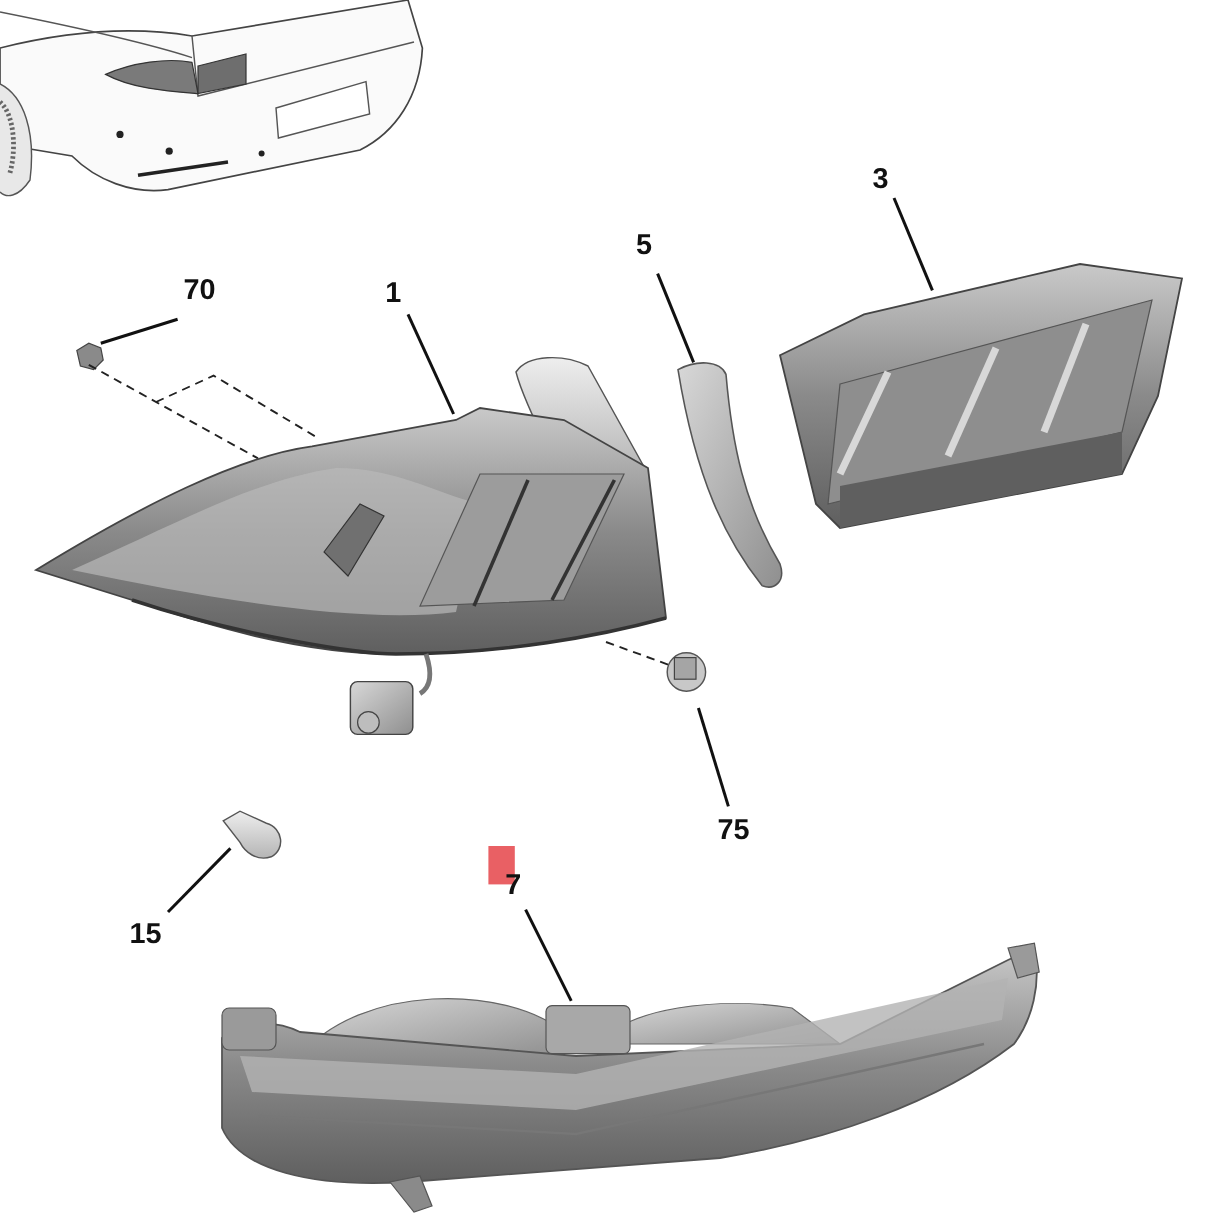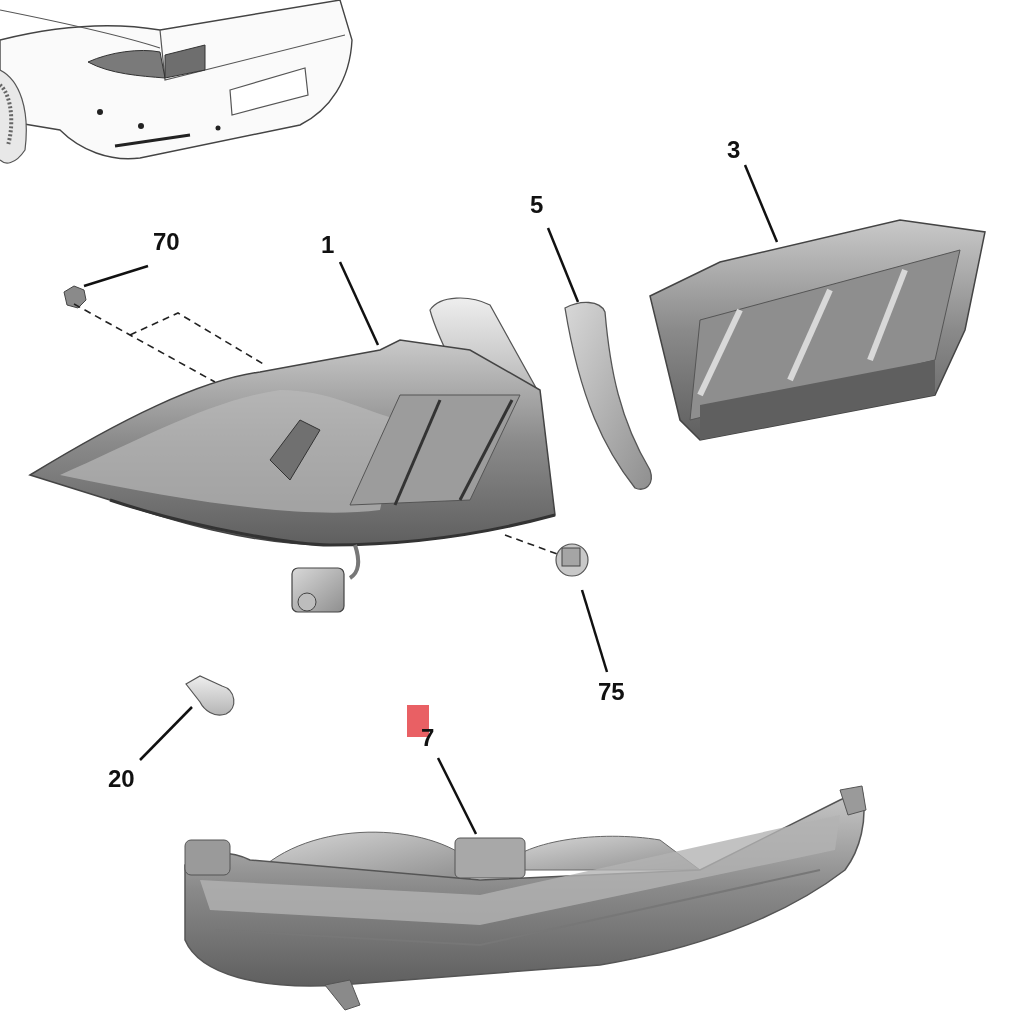--- a/index.html
+++ b/index.html
@@ -113,15 +113,15 @@
   </g>
   <line x1="438" y1="758" x2="476" y2="834" stroke="#111" stroke-width="2.5"></line>
 </svg>
 
 <div class="marker" style="left:407px;top:705px;"></div>
 
 <div class="callout" style="left:321px;top:233px;">1</div>
 <div class="callout" style="left:727px;top:138px;">3</div>
 <div class="callout" style="left:530px;top:193px;">5</div>
 <div class="callout" style="left:421px;top:726px;">7</div>
-<div class="callout" style="left:108px;top:767px;">20</div>
+<div class="callout" style="left:108px;top:767px;">15</div>
 <div class="callout" style="left:153px;top:230px;">70</div>
 <div class="callout" style="left:598px;top:680px;text-align:center;">75</div>
 
 </body></html>

